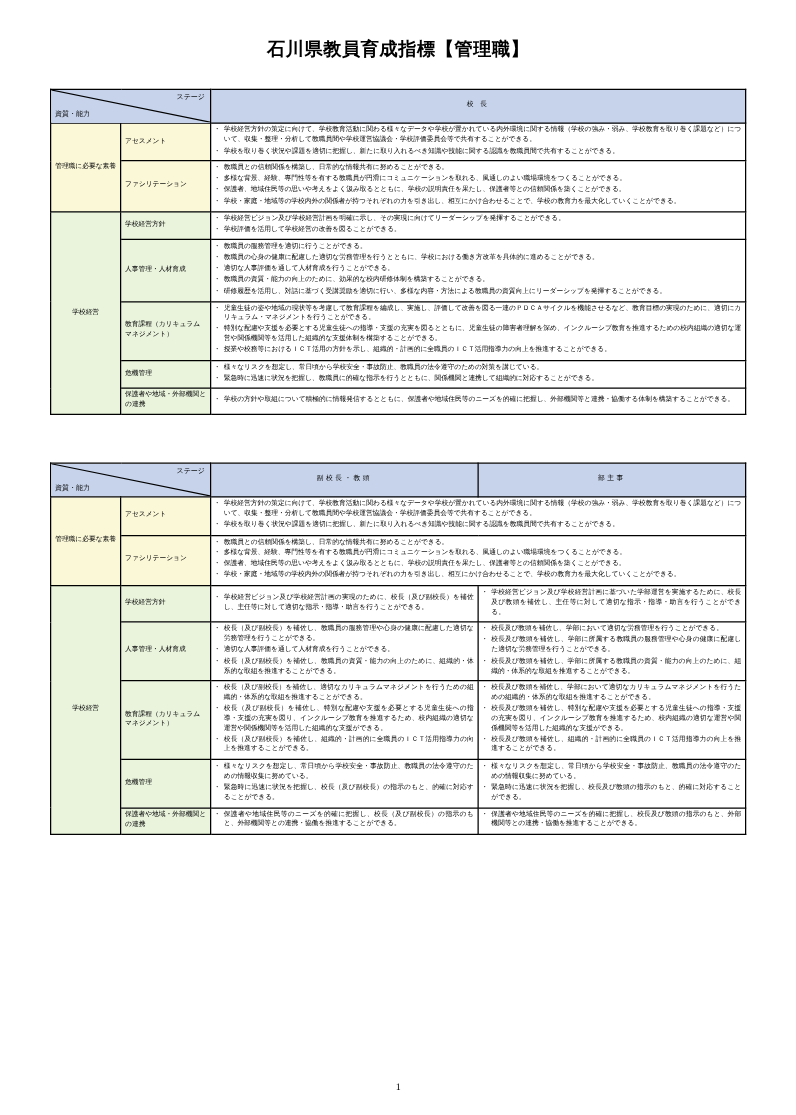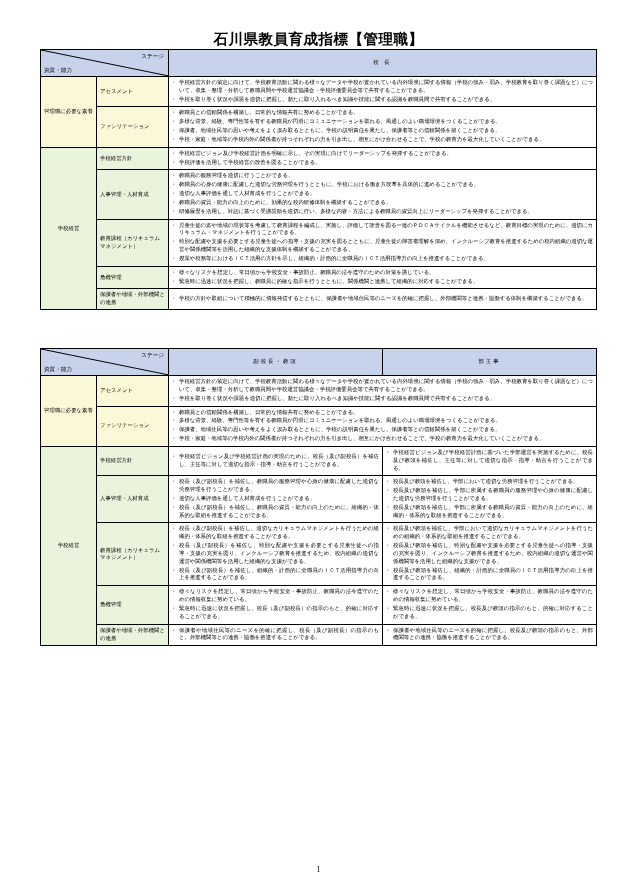--- a/index.html
+++ b/index.html
@@ -22,21 +22,21 @@
     padding: 0;
     position: relative;
   }
 
   .doc-title {
     text-align: center;
     font-size: 14.5px;
     font-weight: bold;
     letter-spacing: 0.5px;
     padding-top: 30px;
-    padding-bottom: 0;
+    padding-bottom: 22px;
     font-family: "Liberation Sans", "DejaVu Sans", sans-serif;
   }
 
   table.grid {
     border-collapse: collapse;
     table-layout: fixed;
     margin: 0 auto;
     width: 556px;
     border: 1px solid #000;
   }

